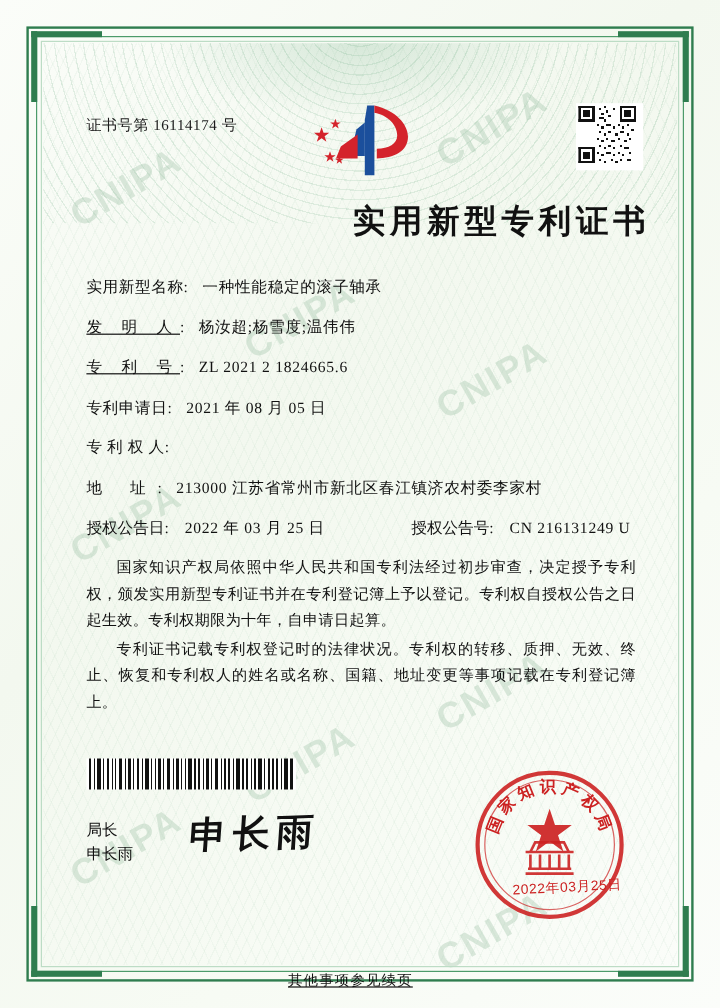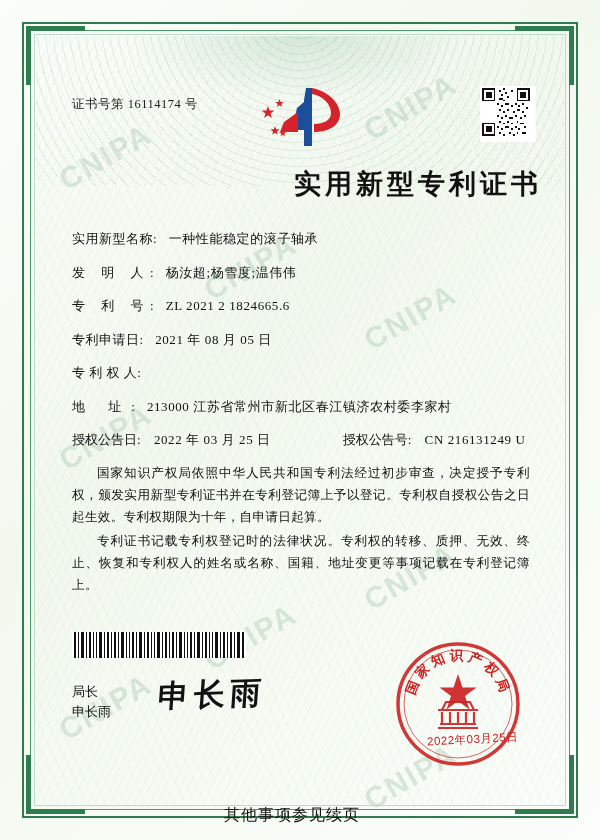--- a/index.html
+++ b/index.html
@@ -169,21 +169,21 @@
     display: flex;
     align-items: baseline;
     margin-bottom: 15.5px;
     font-size: 13px;
     color: #111;
   }
   .field-label {
     white-space: nowrap;
     letter-spacing: 0.5px;
   }
-  .field-label.sp6 { letter-spacing: 6.5px; }
+  .field-label.sp6 { letter-spacing: 6.5px; text-decoration: underline; }
   .field-label.sp10 { letter-spacing: 10px; }
   .field-colon { margin: 0 2px 0 0; }
   .field-value {
     margin-left: 10px;
     letter-spacing: 0.6px;
   }
   .row-two {
     display: flex;
     align-items: baseline;
     font-size: 13px;
@@ -269,23 +269,24 @@
     font-size: 12px;
     color: #111;
   }
 
   .footnote {
     position: absolute;
     left: 0;
     right: 16px;
     bottom: 14px;
     text-align: center;
-    font-size: 16px;
+    font-size: 12px;
     color: #111;
     letter-spacing: 1px;
+    text-decoration: underline;
   }
 </style>
 </head>
 <body>
 
 <div class="page">
 
   <div class="texture"></div>
   <div class="texture-top"></div>
 

